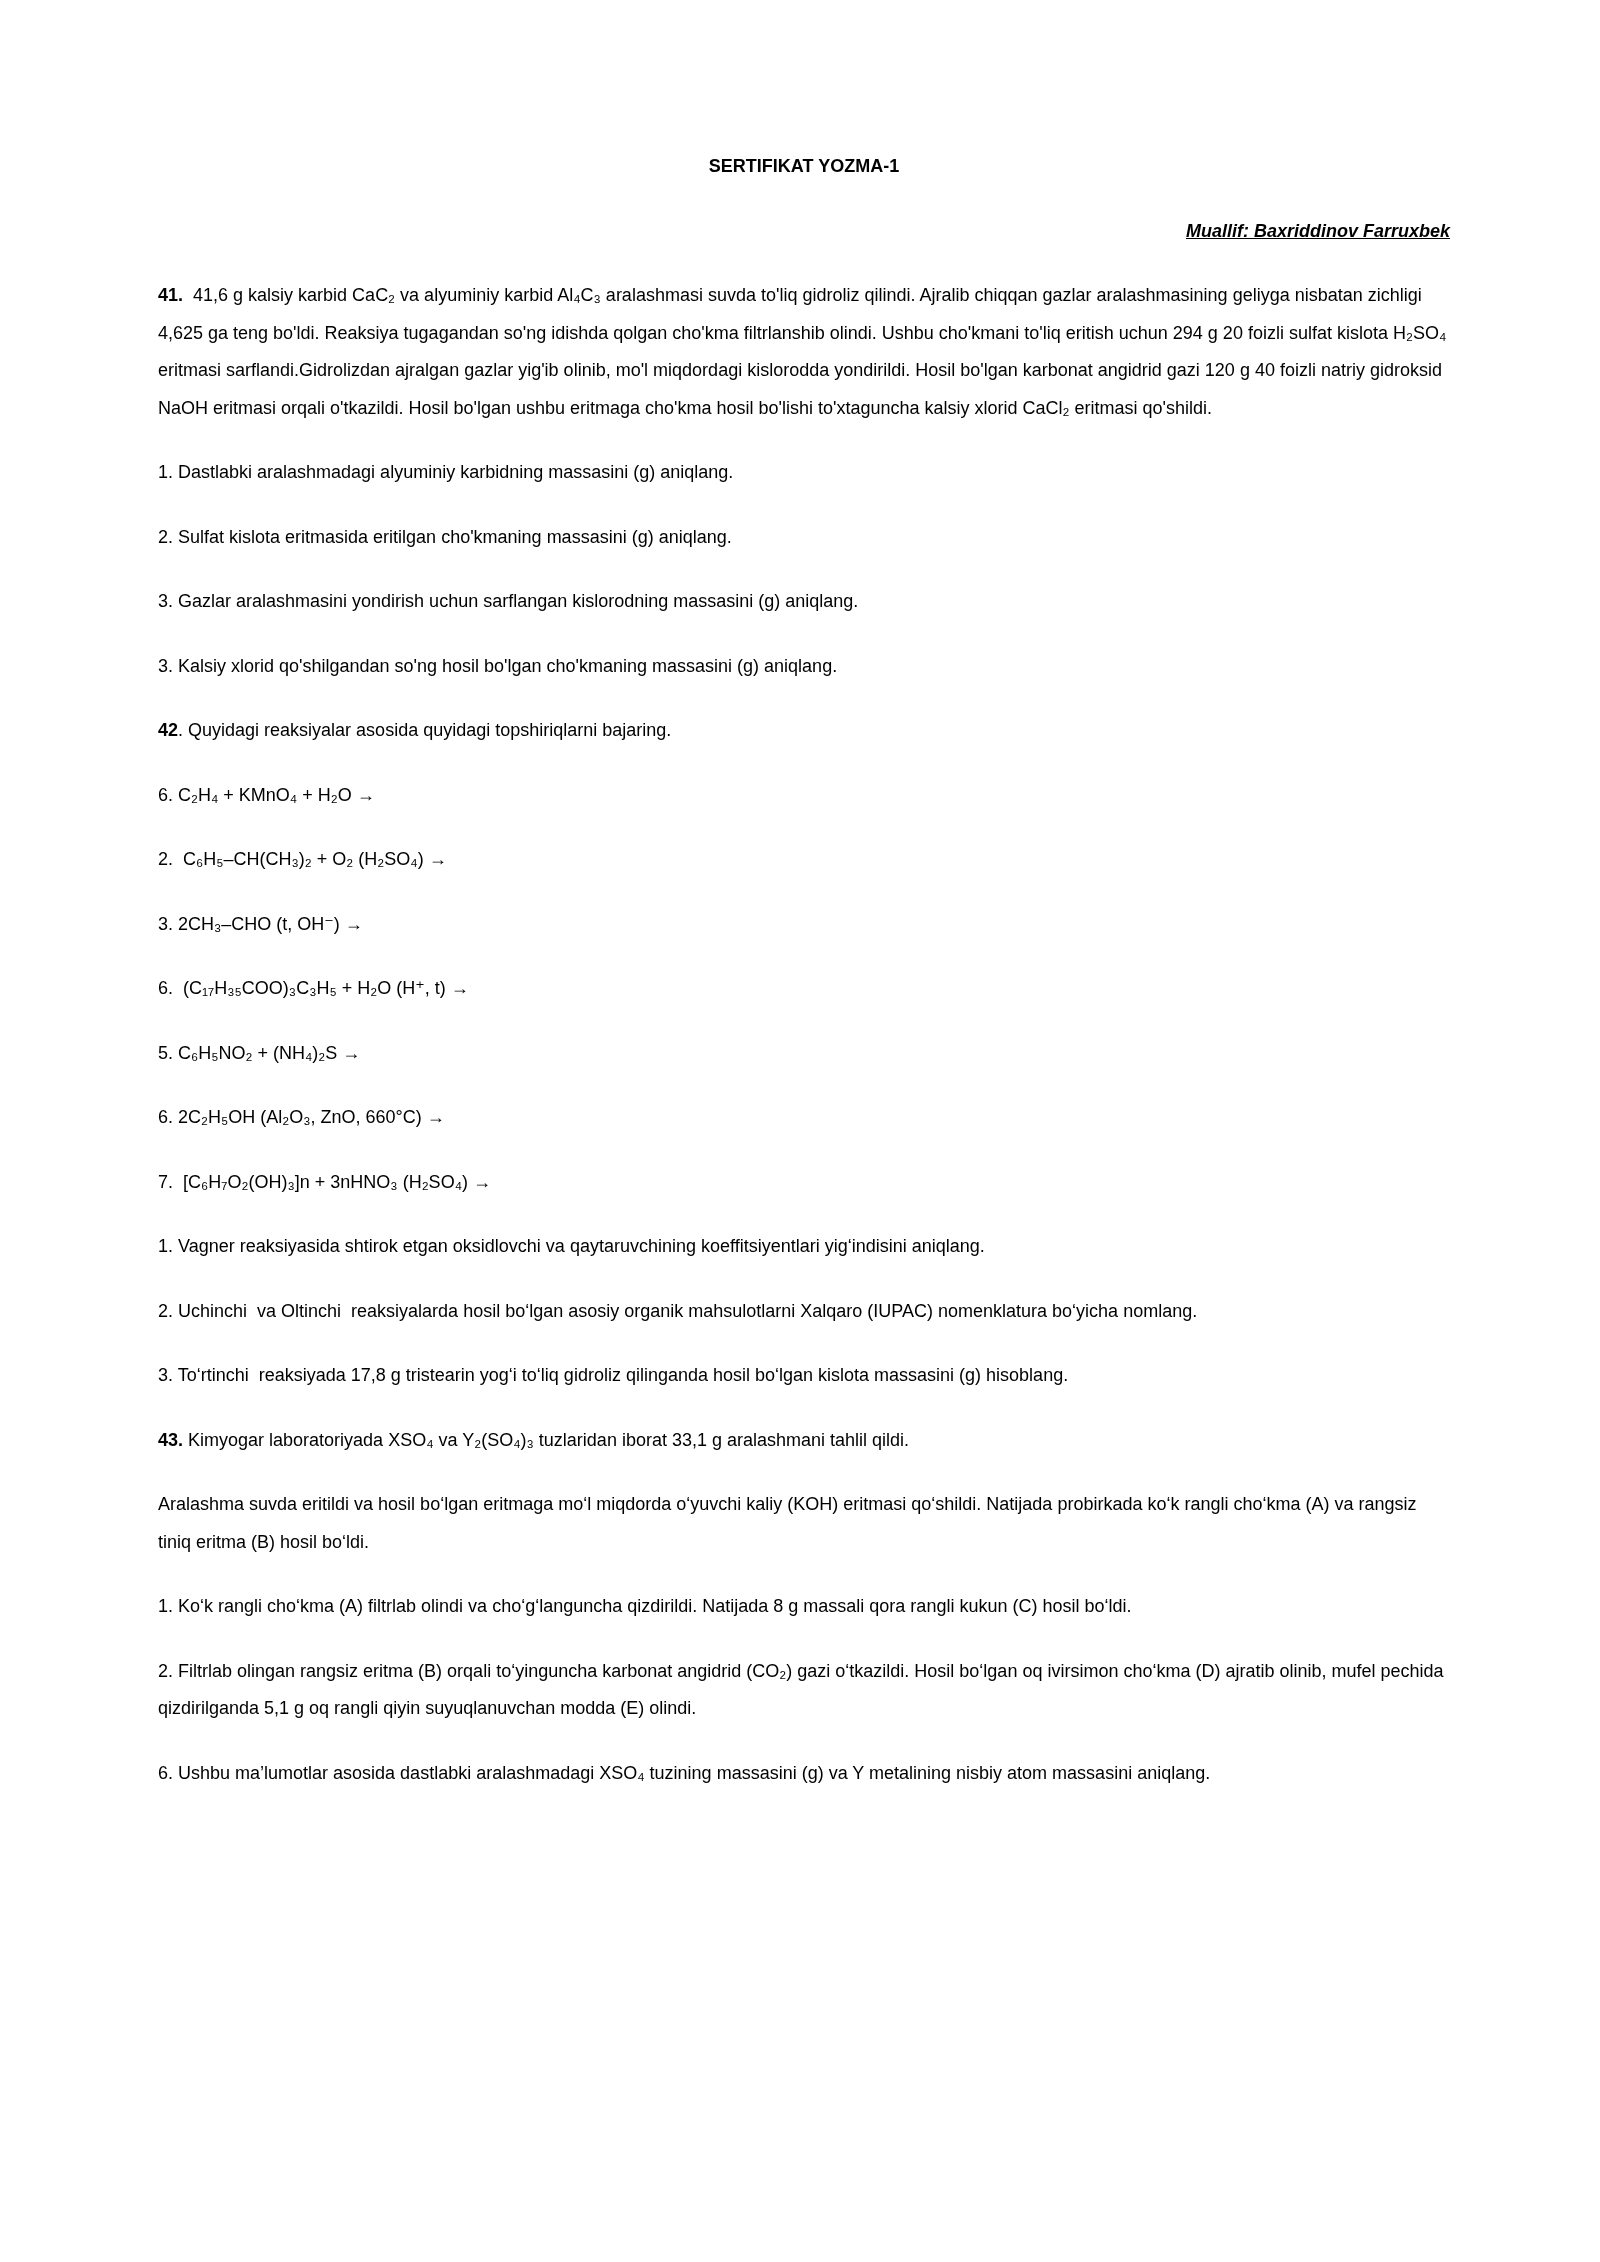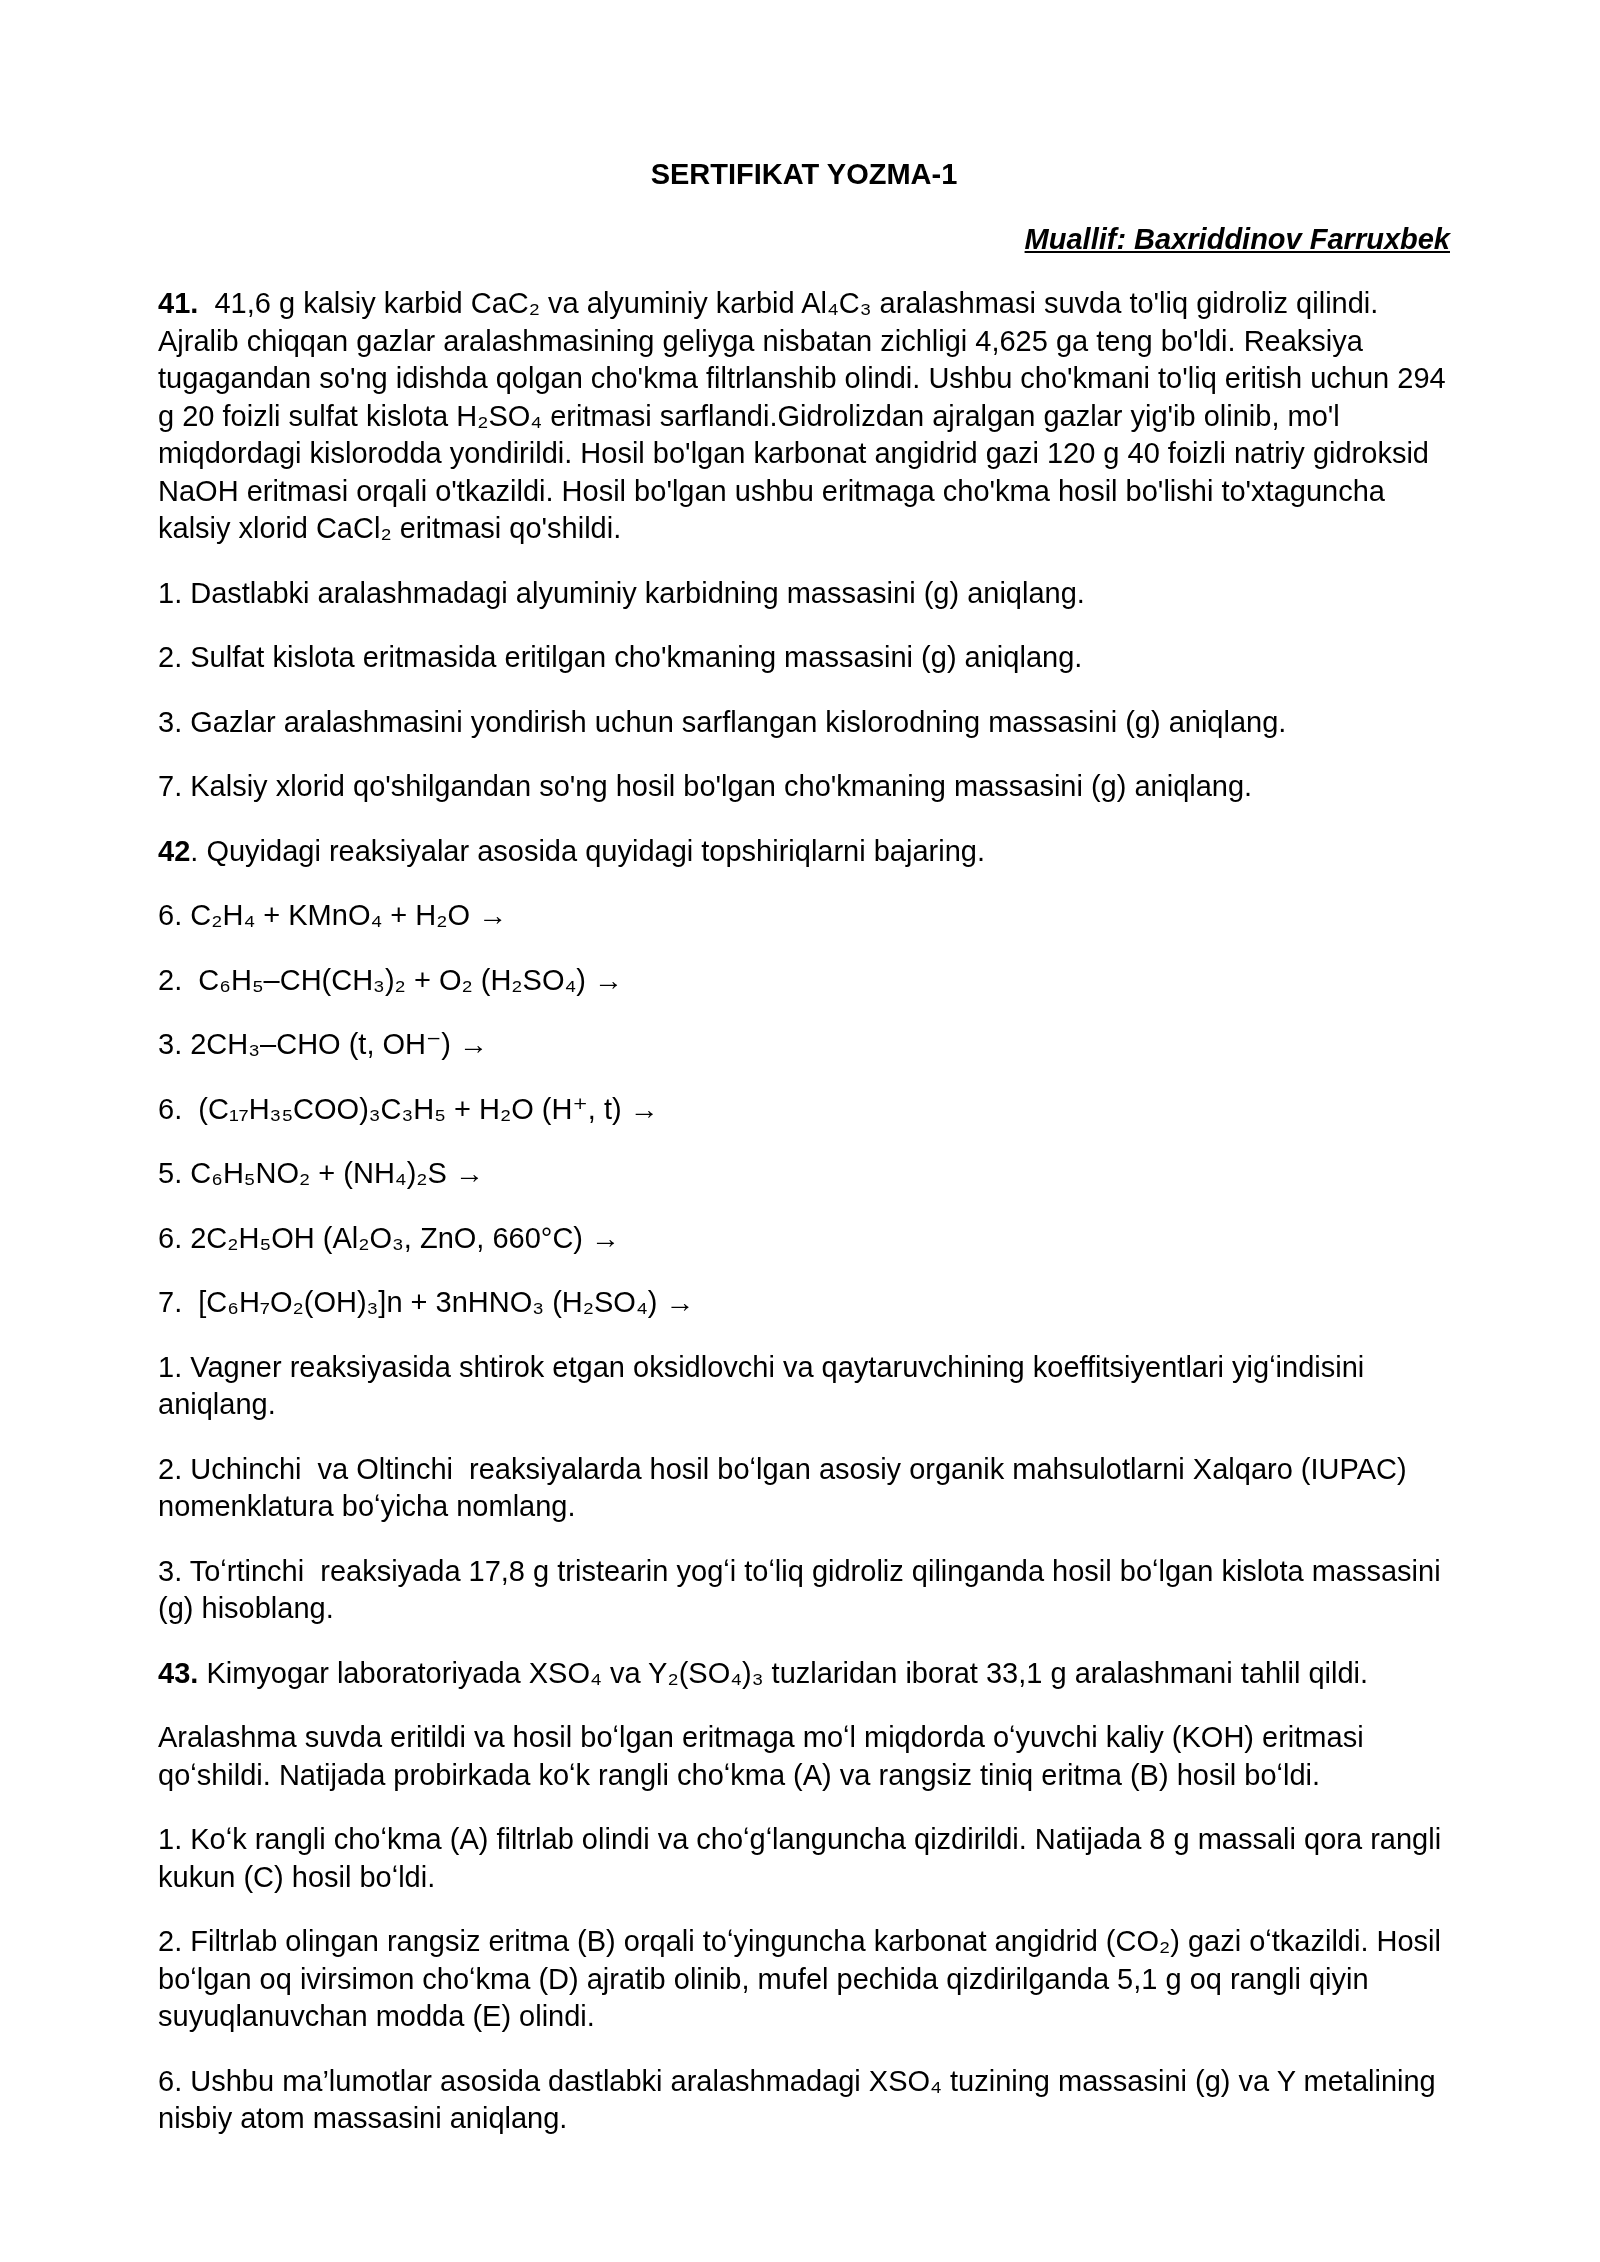--- a/index.html
+++ b/index.html
@@ -15,22 +15,22 @@
   }
   .page {
     box-sizing: border-box;
     width: 1600px;
     height: 2262px;
     padding: 140px 150px 40px 158px;
     background: #ffffff;
     overflow: hidden;
   }
   .para {
-    margin: 16px 0 27px 0;
-    font-size: 29px;
+    margin: 8px 0 27px 0;
+    font-size: 18px;
     line-height: 37.5px;
     white-space: pre-wrap;
     text-align: left;
   }
   .num {
     font-weight: bold;
   }
   .title-para {
     text-align: center;
     font-weight: bold;
@@ -53,21 +53,21 @@
   <p class="para title-para">SERTIFIKAT YOZMA-1</p>
 
   <p class="para author-para"><span class="author-underline">Muallif: Baxriddinov Farruxbek</span></p>
 
   <p class="para"><span class="num">41.</span><span>  41,6 g kalsiy karbid CaC₂ va alyuminiy karbid Al₄C₃ aralashmasi suvda to'liq gidroliz qilindi. Ajralib chiqqan gazlar aralashmasining geliyga nisbatan zichligi 4,625 ga teng bo'ldi. Reaksiya tugagandan so'ng idishda qolgan cho'kma filtrlanshib olindi. Ushbu cho'kmani to'liq eritish uchun 294 g 20 foizli sulfat kislota H₂SO₄ eritmasi sarflandi.Gidrolizdan ajralgan gazlar yig'ib olinib, mo'l miqdordagi kislorodda yondirildi. Hosil bo'lgan karbonat angidrid gazi 120 g 40 foizli natriy gidroksid NaOH eritmasi orqali o'tkazildi. Hosil bo'lgan ushbu eritmaga cho'kma hosil bo'lishi to'xtaguncha kalsiy xlorid CaCl₂ eritmasi qo'shildi.</span></p>
 
 
   <p class="para">1. Dastlabki aralashmadagi alyuminiy karbidning massasini (g) aniqlang.</p>
   <p class="para">2. Sulfat kislota eritmasida eritilgan cho'kmaning massasini (g) aniqlang.</p>
   <p class="para">3. Gazlar aralashmasini yondirish uchun sarflangan kislorodning massasini (g) aniqlang.</p>
-  <p class="para">7. Kalsiy xlorid qo'shilgandan so'ng hosil bo'lgan cho'kmaning massasini (g) aniqlang.</p>
+  <p class="para">3. Kalsiy xlorid qo'shilgandan so'ng hosil bo'lgan cho'kmaning massasini (g) aniqlang.</p>
 
   <p class="para"><span class="num">42</span><span>. Quyidagi reaksiyalar asosida quyidagi topshiriqlarni bajaring.</span></p>
 
   <p class="para">6. C₂H₄ + KMnO₄ + H₂O →</p>
   <p class="para">2.  C₆H₅–CH(CH₃)₂ + O₂ (H₂SO₄) →</p>
   <p class="para">3. 2CH₃–CHO (t, OH⁻) →</p>
   <p class="para">6.  (C₁₇H₃₅COO)₃C₃H₅ + H₂O (H⁺, t) →</p>
   <p class="para">5. C₆H₅NO₂ + (NH₄)₂S →</p>
   <p class="para">6. 2C₂H₅OH (Al₂O₃, ZnO, 660°C) →</p>
   <p class="para">7.  [C₆H₇O₂(OH)₃]n + 3nHNO₃ (H₂SO₄) →</p>

